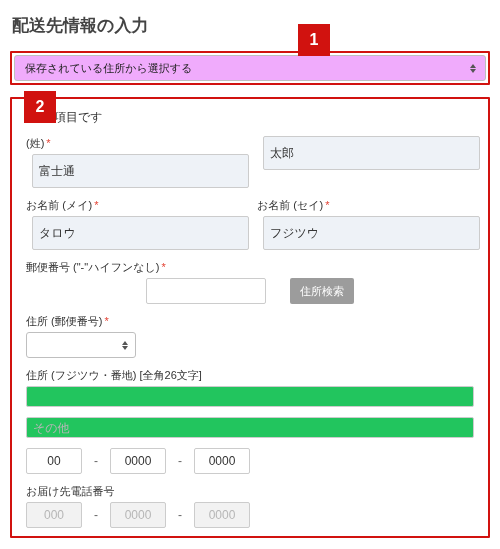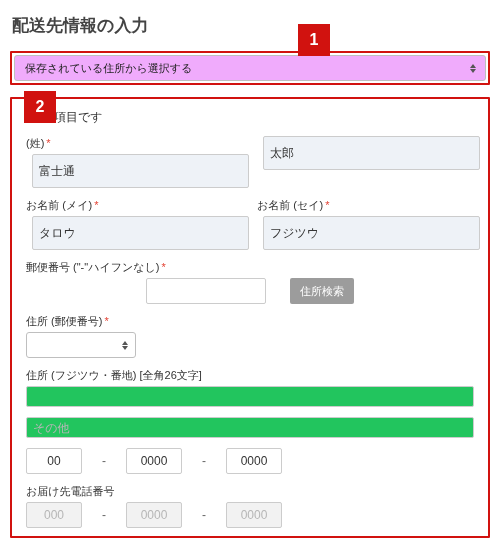--- a/index.html
+++ b/index.html
@@ -116,21 +116,21 @@
     height: 26px;
     border: 1px solid #bfbfbf;
     border-radius: 3px;
     background: #fff;
     position: relative;
     display: flex; align-items: center;
     padding: 0 6px;
   }
   .pref-select-wrap .select-arrows { right: 6px; }
   .full { width: 100%; }
-  .phone-row { display: flex; align-items: center; gap: 20px; }
+  .phone-row { display: flex; align-items: center; gap: 12px; }
   .phone-box {
     width: 56px; height: 26px;
     border: 1px solid #ccc; border-radius: 2px;
     background: #fff;
     text-align: center;
     font-size: 12px;
     padding: 0 4px;
     color:#333;
   }
   .phone-box::placeholder { color:#b6b6b6; text-align:center; }

